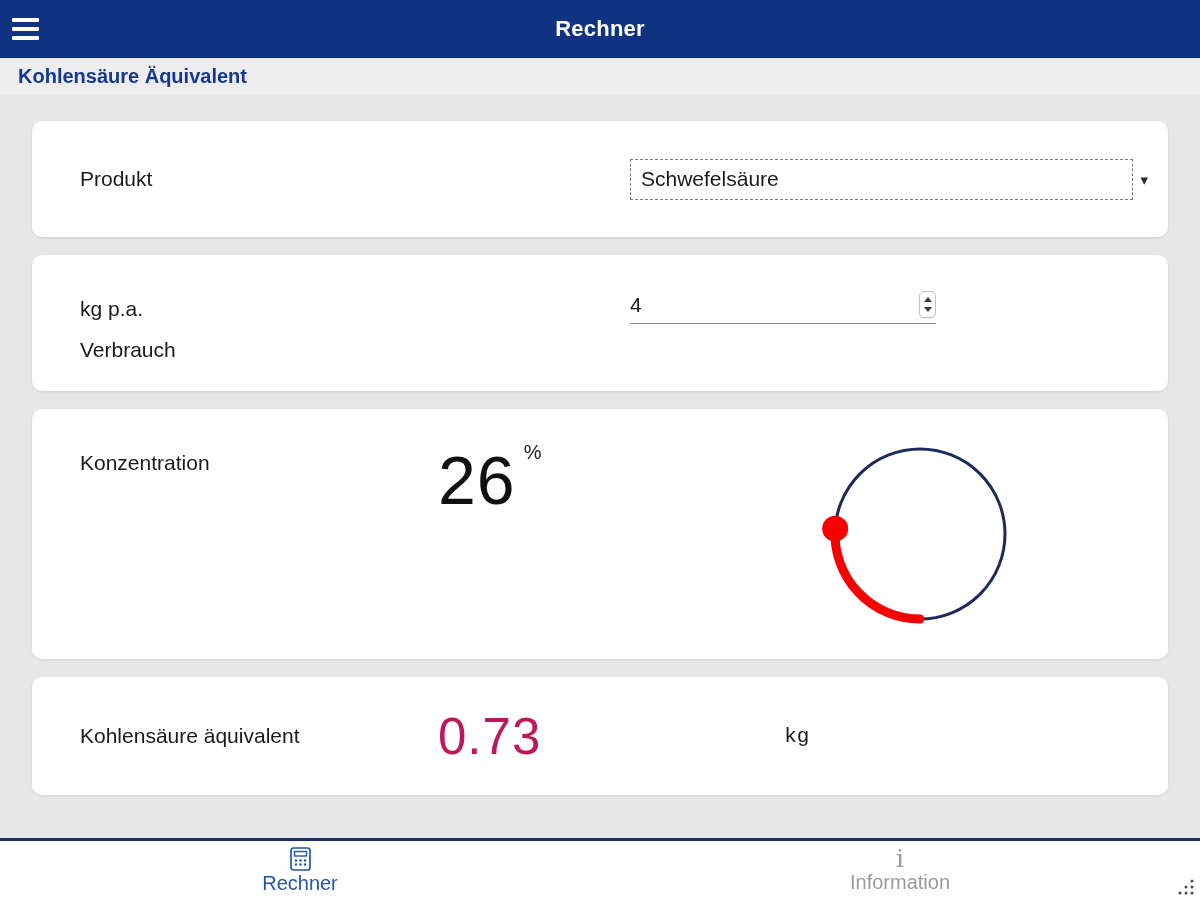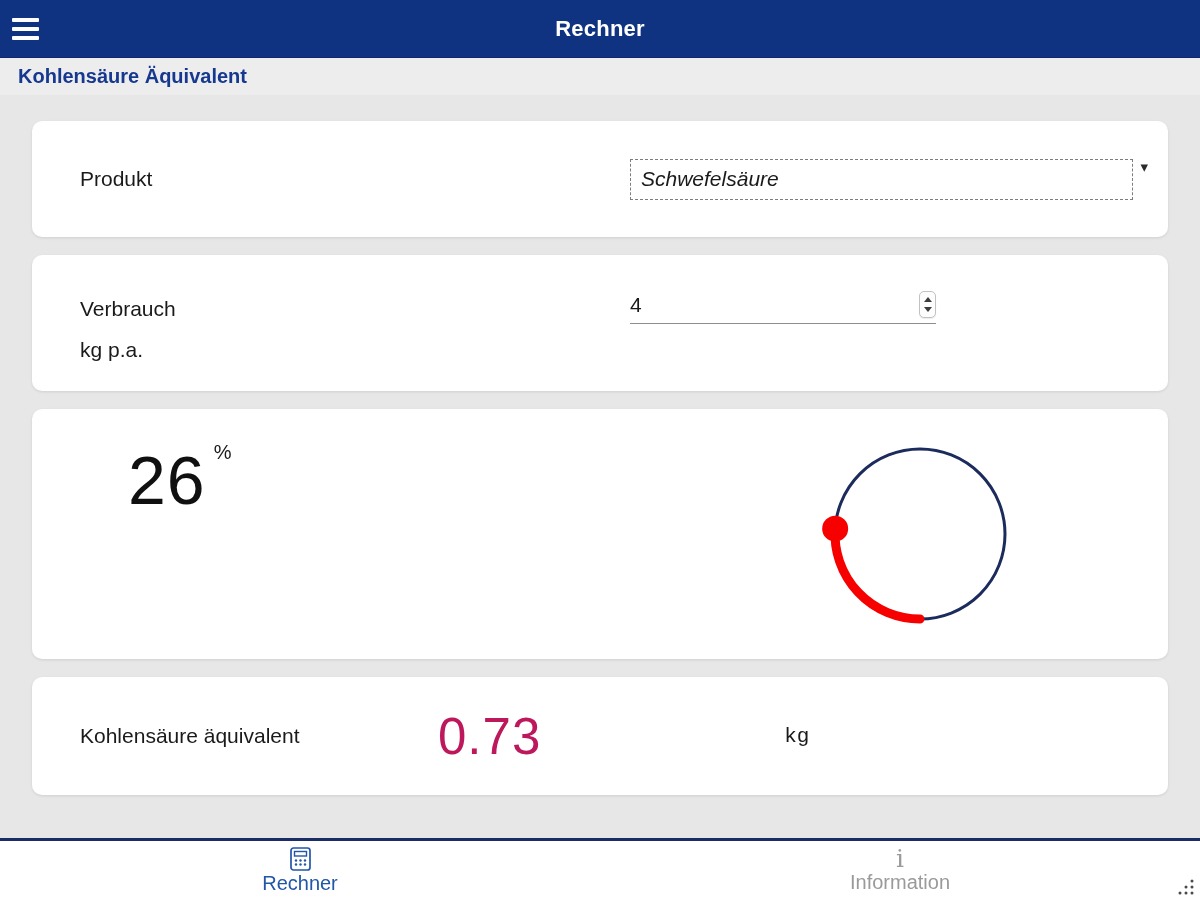--- a/index.html
+++ b/index.html
@@ -39,21 +39,21 @@
   .card {
     background:#fff; border-radius:10px;
     box-shadow:0 1px 3px rgba(0,0,0,.10);
     margin-bottom:18px;
     padding:0 20px 0 48px;
   }
   .field-label { font-size:21px; color:#1a1a1a; }
 
   
   .card.produkt { height:116px; display:flex; align-items:center; justify-content:space-between; }
-  .select { width:518px; display:flex; align-items:flex-start; cursor:pointer;font-style:italic; }
+  .select { width:518px; display:flex; align-items:center; cursor:pointer; }
   .select-box {
     flex:1; border:1px dashed #7d7d7d;
     padding:7px 10px 8px; font-size:21px; background:#fff;
     white-space:nowrap; overflow:hidden;
   }
   .caret { margin-left:7px; color:#2b2b2b; font-size:15px; line-height:1; }
 
   
   .card.verbrauch { height:136px; display:flex; }
   .v-labels { flex:1; display:flex; flex-direction:column; gap:17px; padding-top:42px; }
@@ -129,39 +129,40 @@
   <section class="card produkt">
     <span class="field-label">Produkt</span>
     <div class="select">
       <span class="select-box">Schwefelsäure</span>
       <span class="caret">▾</span>
     </div>
   </section>
 
   <section class="card verbrauch">
     <div class="v-labels">
+      <span class="field-label">kg p.a.</span>
       <span class="field-label">Verbrauch</span>
-      <span class="field-label">kg p.a.</span>
     </div>
     <div class="v-right">
       <div class="number-row">
         <input type="text" value="4" style="">
         <span class="stepper">
           <button class="step" aria-label="increase">
               <span class="tri-up"></span>
             </button>
           <button class="step" aria-label="decrease">
               <span class="tri-down"></span>
             </button>
         </span>
       </div>
     </div>
   </section>
 
   <section class="card konzentration">
+    <span class="field-label k-label">Konzentration</span>
     <div class="k-value">
       <span class="k-num">26</span>
       <span class="k-unit">%</span>
     </div>
     <div class="dial-wrap">
       <svg class="dial" viewBox="0 0 220 220">
         <circle class="dial-track" cx="110" cy="110" r="85"></circle>
         <path class="dial-arc" d="M 110.00 195.00 A 85 85 0 0 1 25.17 104.66"></path>
         <circle class="dial-dot" r="13" cx="25.17" cy="104.66"></circle>
       </svg>

